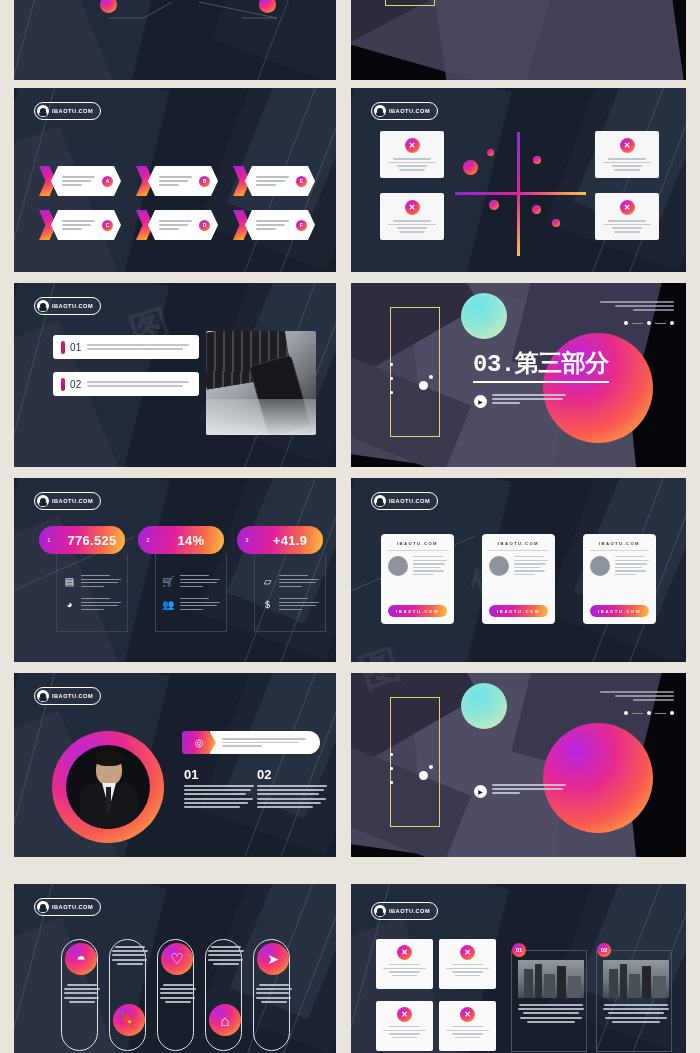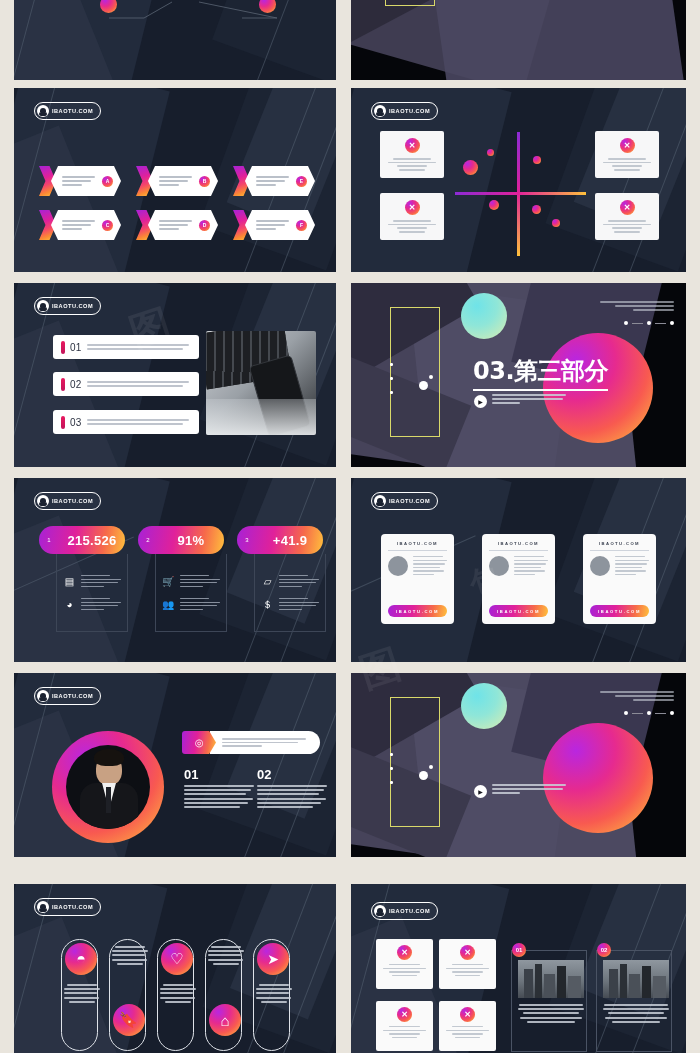--- a/index.html
+++ b/index.html
@@ -444,29 +444,20 @@
       </div>
       <div class="numrow" style="left:39px;top:89px;">
         <span class="pill-red"></span>
         <span class="n">02</span>
         <span class="lines ph-wrap">
           <span class="ph-line" style="width:98%"></span>
             <span class="ph-line" style="width:92%"></span>
 
         </span>
       </div>
-      <div class="numrow" style="left:39px;top:127px;">
-        <span class="pill-red"></span>
-        <span class="n">03</span>
-        <span class="lines ph-wrap">
-          <span class="ph-line" style="width:98%"></span>
-            <span class="ph-line" style="width:92%"></span>
-
-        </span>
-      </div>
 
       <div style="position:absolute;left:192px;top:48px;width:110px;height:104px;border-radius:2px;overflow:hidden;background:linear-gradient(135deg,#cfd2d6 0%,#9aa0a6 45%,#2a2d31 100%);">
         <div style="position:absolute;left:-4px;top:-4px;width:86px;height:56px;transform:rotate(-9deg);background:repeating-linear-gradient(100deg,#1d1f23 0 7px,#45494f 7px 9px),repeating-linear-gradient(10deg,#1d1f23 0 9px,#45494f 9px 11px);"></div>
         <div style="position:absolute;left:52px;top:28px;width:44px;height:74px;transform:rotate(-16deg);background:#15171a;border-radius:5px;border:1px solid #33363b;"></div>
         <div style="position:absolute;left:0;bottom:0;width:100%;height:36px;background:linear-gradient(180deg,rgba(200,205,210,.4),rgba(235,238,240,.9));"></div>
       </div>
     </div>
   </div>
 
   <div class="slide" id="s6">
@@ -481,21 +472,21 @@
 
       <div class="grad-teal cv-circ" style="left:110px;top:10px;width:46px;height:46px;"></div>
       <div class="grad-circ cv-circ" style="left:192px;top:50px;width:110px;height:110px;"></div>
 
       <div class="cv-dot" style="left:68px;top:98px;width:9px;height:9px;"></div>
       <div class="cv-dot" style="left:78px;top:92px;width:4px;height:4px;"></div>
       <div class="cv-dot" style="left:39px;top:80px;width:2.5px;height:2.5px;"></div>
       <div class="cv-dot" style="left:39px;top:94px;width:2.5px;height:2.5px;"></div>
       <div class="cv-dot" style="left:39px;top:108px;width:2.5px;height:2.5px;"></div>
 
-      <div class="cv-title" style="left:122px;top:72px;font-size:24px;letter-spacing:-.5px;">03.第三部分</div>
+      <div class="cv-title" style="left:122px;top:64px;font-size:24px;letter-spacing:-.5px;font-family:Liberation Mono, monospace;">03.第三部分</div>
 
       <div class="cv-play" style="left:123px;top:112px;">▶</div>
       <div style="position:absolute;left:141px;top:111px;width:74px;">
         <div class="ph-wrap">
           <span class="ph-line" style="width:100%"></span>
           <span class="ph-line" style="width:96%"></span>
           <span class="ph-line" style="width:38%"></span>
         </div>
 
       </div>
@@ -529,21 +520,21 @@
       <div class="edge e3"></div>
       <div class="edge e4"></div>
 
       <div class="logo" style="left:20px;top:14px;">
         <span class="logo-mark"></span>
         <span class="logo-text">IBAOTU.COM</span>
       </div>
 
       <div class="stat grad-lr" style="left:25px;top:48px;">
         <span class="idx">1</span>
-        <span class="val">215.526</span>
+        <span class="val">776.525</span>
       </div>
       <div class="stat-body" style="left:42px;top:76px;">
         <div class="statline">
           <span class="ico">▤</span>
           <span class="lines ph-wrap">
             <span class="ph-line" style="width:72%"></span>
               <span class="ph-line" style="width:100%"></span>
               <span class="ph-line" style="width:92%"></span>
               <span class="ph-line" style="width:58%"></span>
 
@@ -556,21 +547,21 @@
               <span class="ph-line" style="width:100%"></span>
               <span class="ph-line" style="width:92%"></span>
               <span class="ph-line" style="width:58%"></span>
 
           </span>
         </div>
       </div>
 
       <div class="stat grad-lr" style="left:124px;top:48px;">
         <span class="idx">2</span>
-        <span class="val">91%</span>
+        <span class="val">14%</span>
       </div>
       <div class="stat-body" style="left:141px;top:76px;">
         <div class="statline">
           <span class="ico">🛒</span>
           <span class="lines ph-wrap">
             <span class="ph-line" style="width:72%"></span>
               <span class="ph-line" style="width:100%"></span>
               <span class="ph-line" style="width:92%"></span>
               <span class="ph-line" style="width:58%"></span>
 

